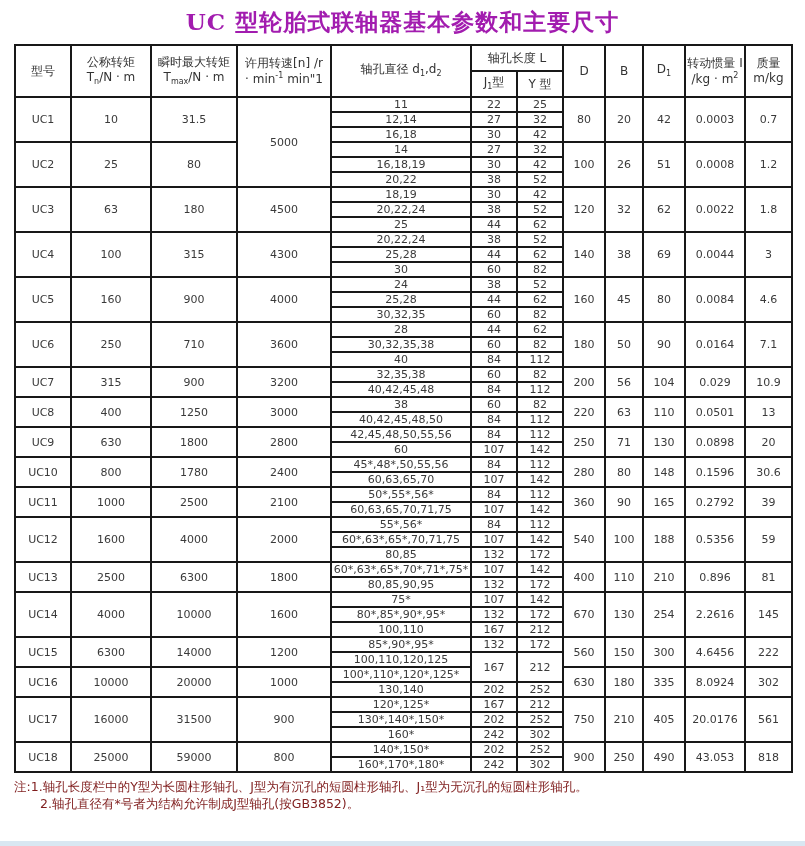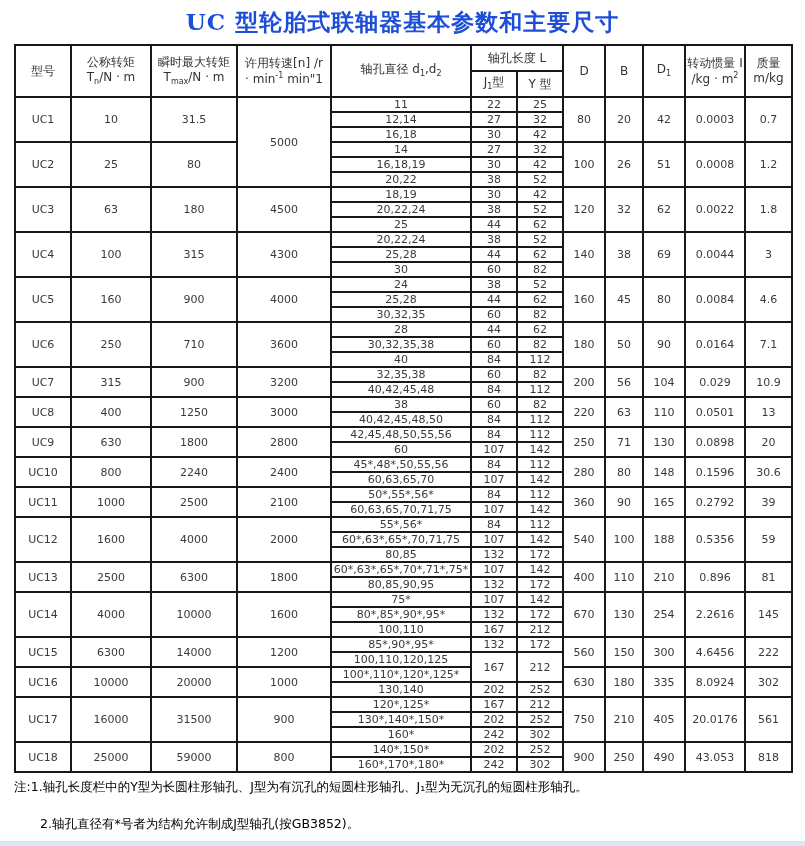--- a/index.html
+++ b/index.html
@@ -4,40 +4,40 @@
 <style>
   html,body{margin:0;padding:0;}
   body{
     width:805px;height:846px;overflow:hidden;background:#ffffff;
     font-family:"DejaVu Sans","Liberation Sans",sans-serif;
     color:#333;position:relative;
   }
   .title{
     text-align:center;
     font-family:"DejaVu Serif","Liberation Serif",serif;
-    font-size:23px;font-weight:700;color:#1d4ed8;
+    font-size:23px;font-weight:700;color:#a21caf;
     padding:7px 0 6px 0;letter-spacing:1px;
   }
   table.main{
     border-collapse:collapse;table-layout:fixed;
     width:777px;margin-left:14px;
   }
   .main th,.main td{
     border:2px solid #181818;
     text-align:center;vertical-align:middle;
     padding:0;overflow:hidden;white-space:nowrap;
     color:#3a3a3a;
   }
   .main th{font-size:12px;font-weight:400;height:24px;line-height:1.25;color:#333;}
   .main td{font-size:11px;height:13px;line-height:13px;}
   sub{font-size:8px;}
   sup{font-size:8px;}
-  .notes{margin:5px 0 0 14px;font-size:12.5px;color:#000000;line-height:17px;}
+  .notes{margin:5px 0 0 14px;font-size:12.5px;color:#7f1d1d;line-height:17px;}
   .notes .n{white-space:nowrap;}
-  .notes .indent{padding-left:26px;margin-top:20px;}
+  .notes .indent{padding-left:26px;}
   .bottom-strip{position:absolute;left:0;bottom:0;width:805px;height:5px;}
 </style>
 </head>
 <body>
 
 <div class="title">UC 型轮胎式联轴器基本参数和主要尺寸</div>
 
 <table class="main">
   <colgroup>
     <col style="width:56px">
@@ -286,21 +286,21 @@
         <td rowspan="2">20</td>
       </tr>
       <tr>
         <td>60</td>
         <td>107</td>
         <td>142</td>
       </tr>
       <tr>
         <td rowspan="2">UC10</td>
         <td rowspan="2">800</td>
-        <td rowspan="2">2240</td>
+        <td rowspan="2">1780</td>
         <td rowspan="2">2400</td>
         <td>45*,48*,50,55,56</td>
         <td>84</td>
         <td>112</td>
         <td rowspan="2">280</td>
         <td rowspan="2">80</td>
         <td rowspan="2">148</td>
         <td rowspan="2">0.1596</td>
         <td rowspan="2">30.6</td>
       </tr>

